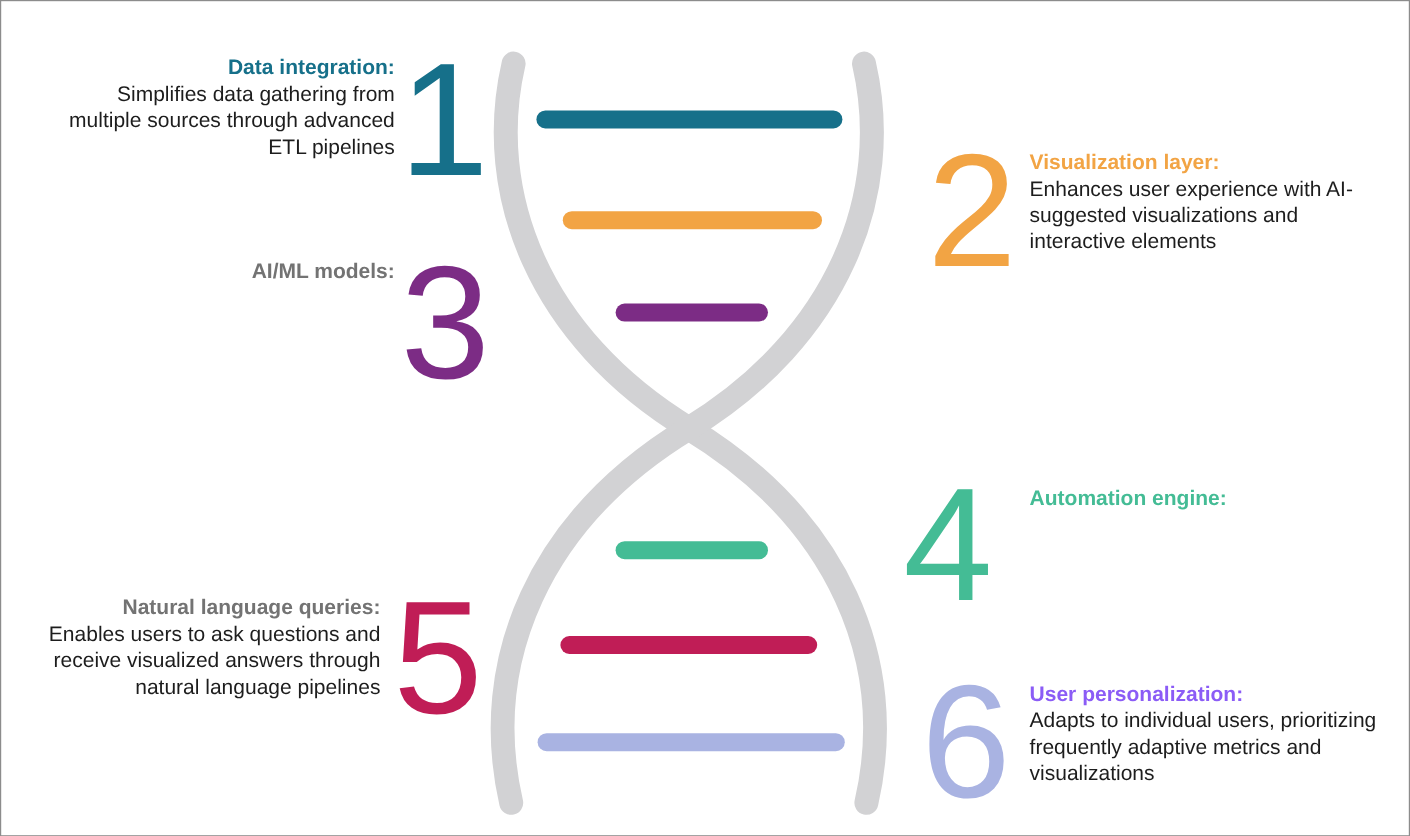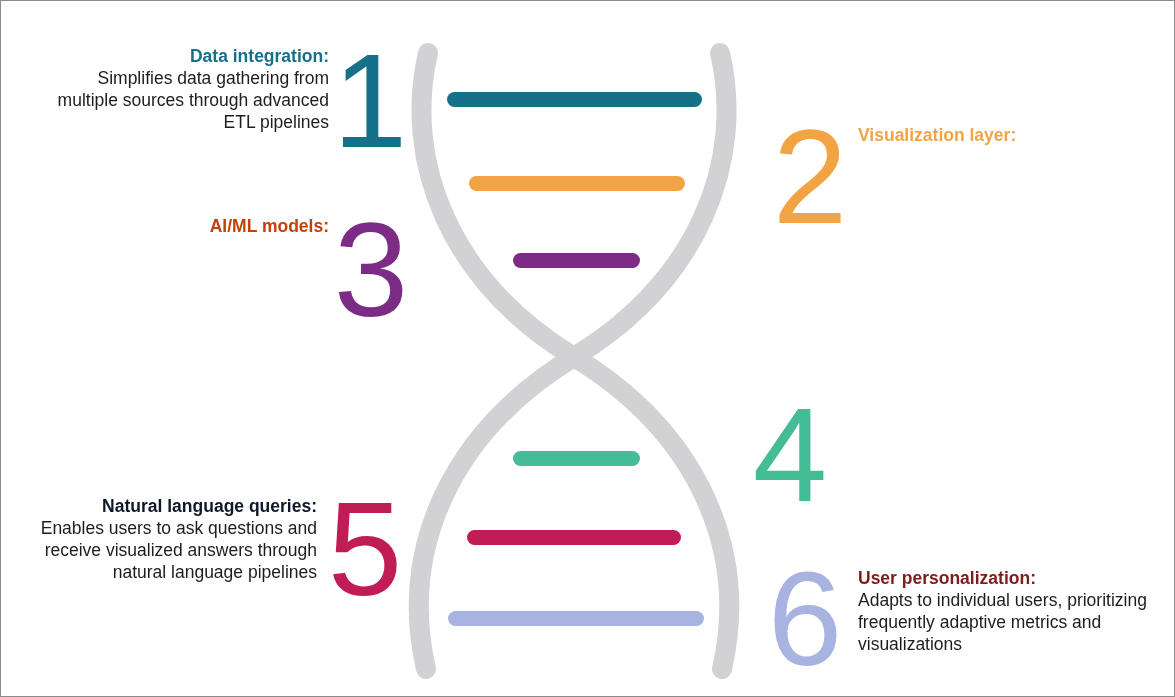--- a/index.html
+++ b/index.html
@@ -70,32 +70,34 @@
   <div class="num num5" style="color: rgb(192, 29, 86);">5</div>
   <div class="num num6" style="color: rgb(169, 179, 226);">6</div>
 
   <div class="item item1 right-align">
     <div class="heading" style="color: rgb(22, 112, 138);">Data integration:</div>
     <div class="desc">Simplifies data gathering from multiple sources through advanced ETL pipelines</div>
   </div>
 
   <div class="item item2 left-align">
     <div class="heading" style="color: rgb(242, 164, 68);">Visualization layer:</div>
+    <div class="desc">Enhances user experience with AI-suggested visualizations and interactive elements</div>
   </div>
 
   <div class="item item3 right-align">
-    <div class="heading" style="color: #c2410c;">AI/ML models:</div>
+    <div class="heading" style="color: #737373;">AI/ML models:</div>
   </div>
 
   <div class="item item4 left-align">
+    <div class="heading" style="color: rgb(68, 188, 149);">Automation engine:</div>
   </div>
 
   <div class="item item5 right-align">
-    <div class="heading" style="color: #0f172a;">Natural language queries:</div>
+    <div class="heading" style="color: #737373;">Natural language queries:</div>
     <div class="desc">Enables users to ask questions and receive visualized answers through natural language pipelines</div>
   </div>
 
   <div class="item item6 left-align">
-    <div class="heading" style="color: #7f1d1d;">User personalization:</div>
+    <div class="heading" style="color: #8b5cf6;">User personalization:</div>
     <div class="desc">Adapts to individual users, prioritizing frequently adaptive metrics and visualizations</div>
   </div>
 
 </div>
 
 </body></html>

